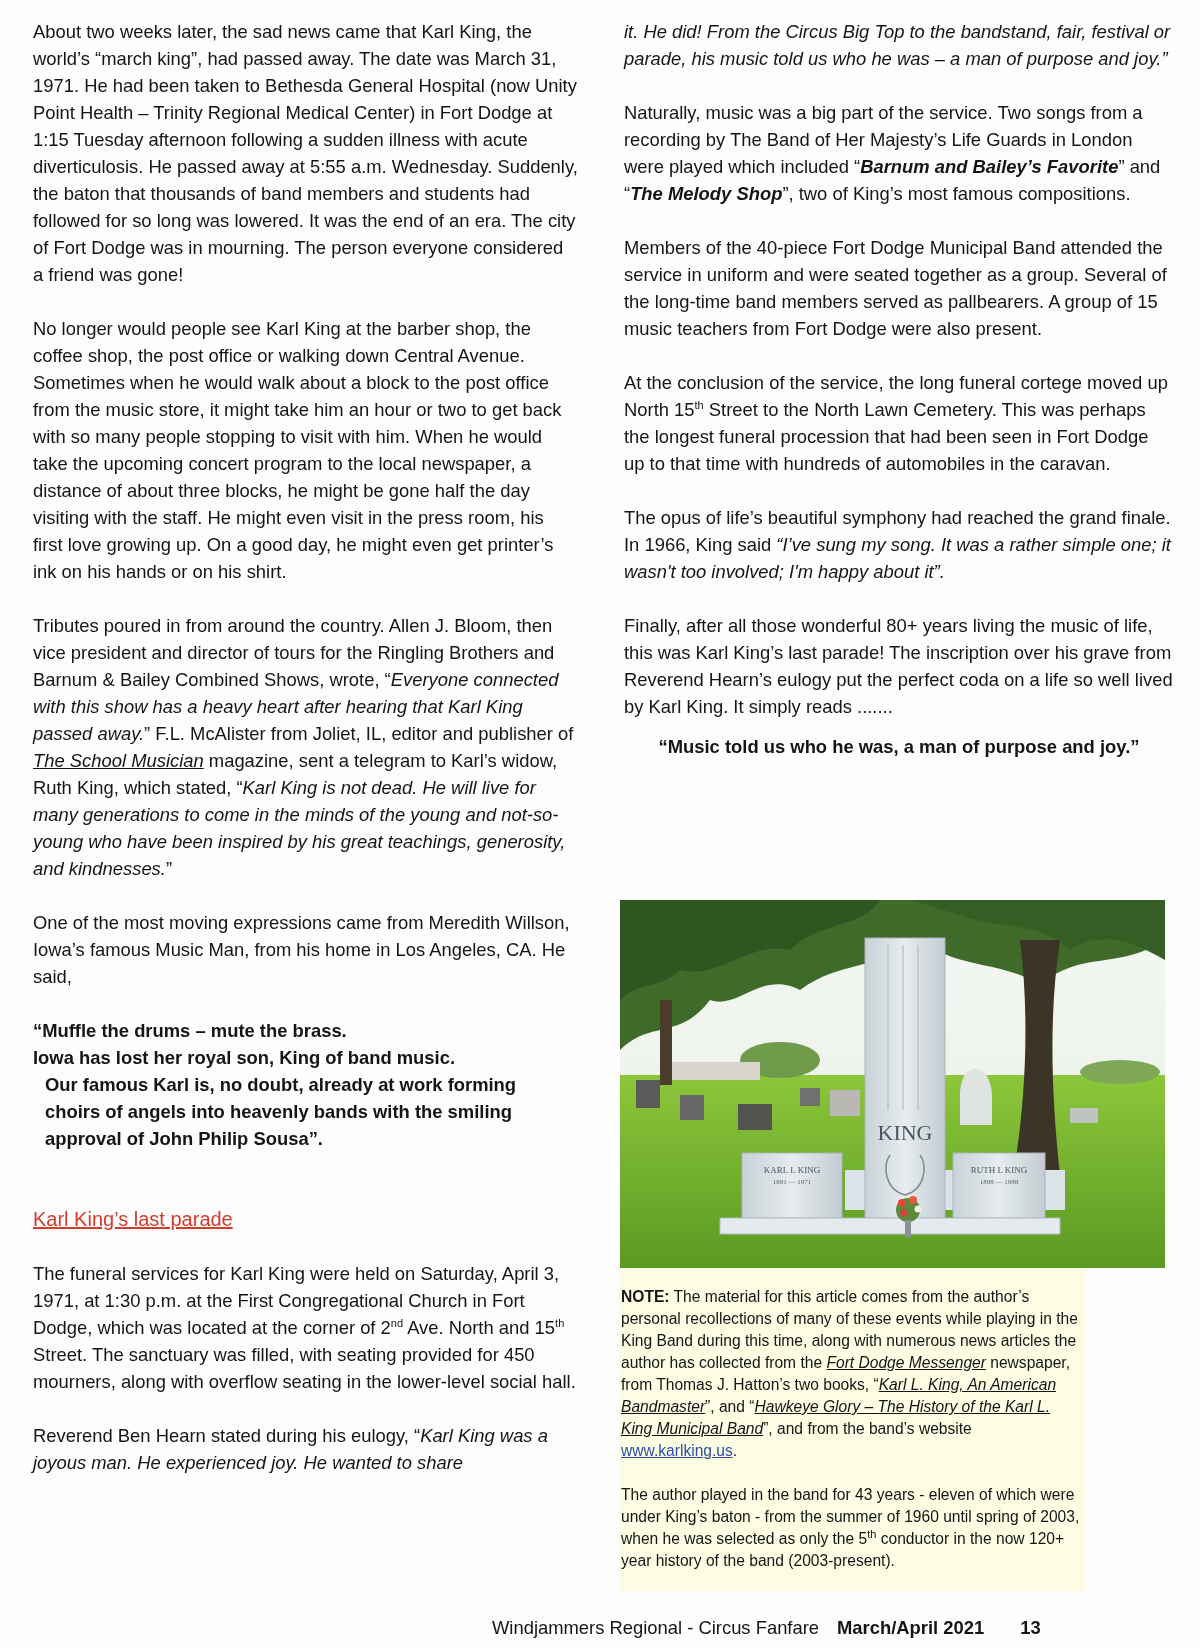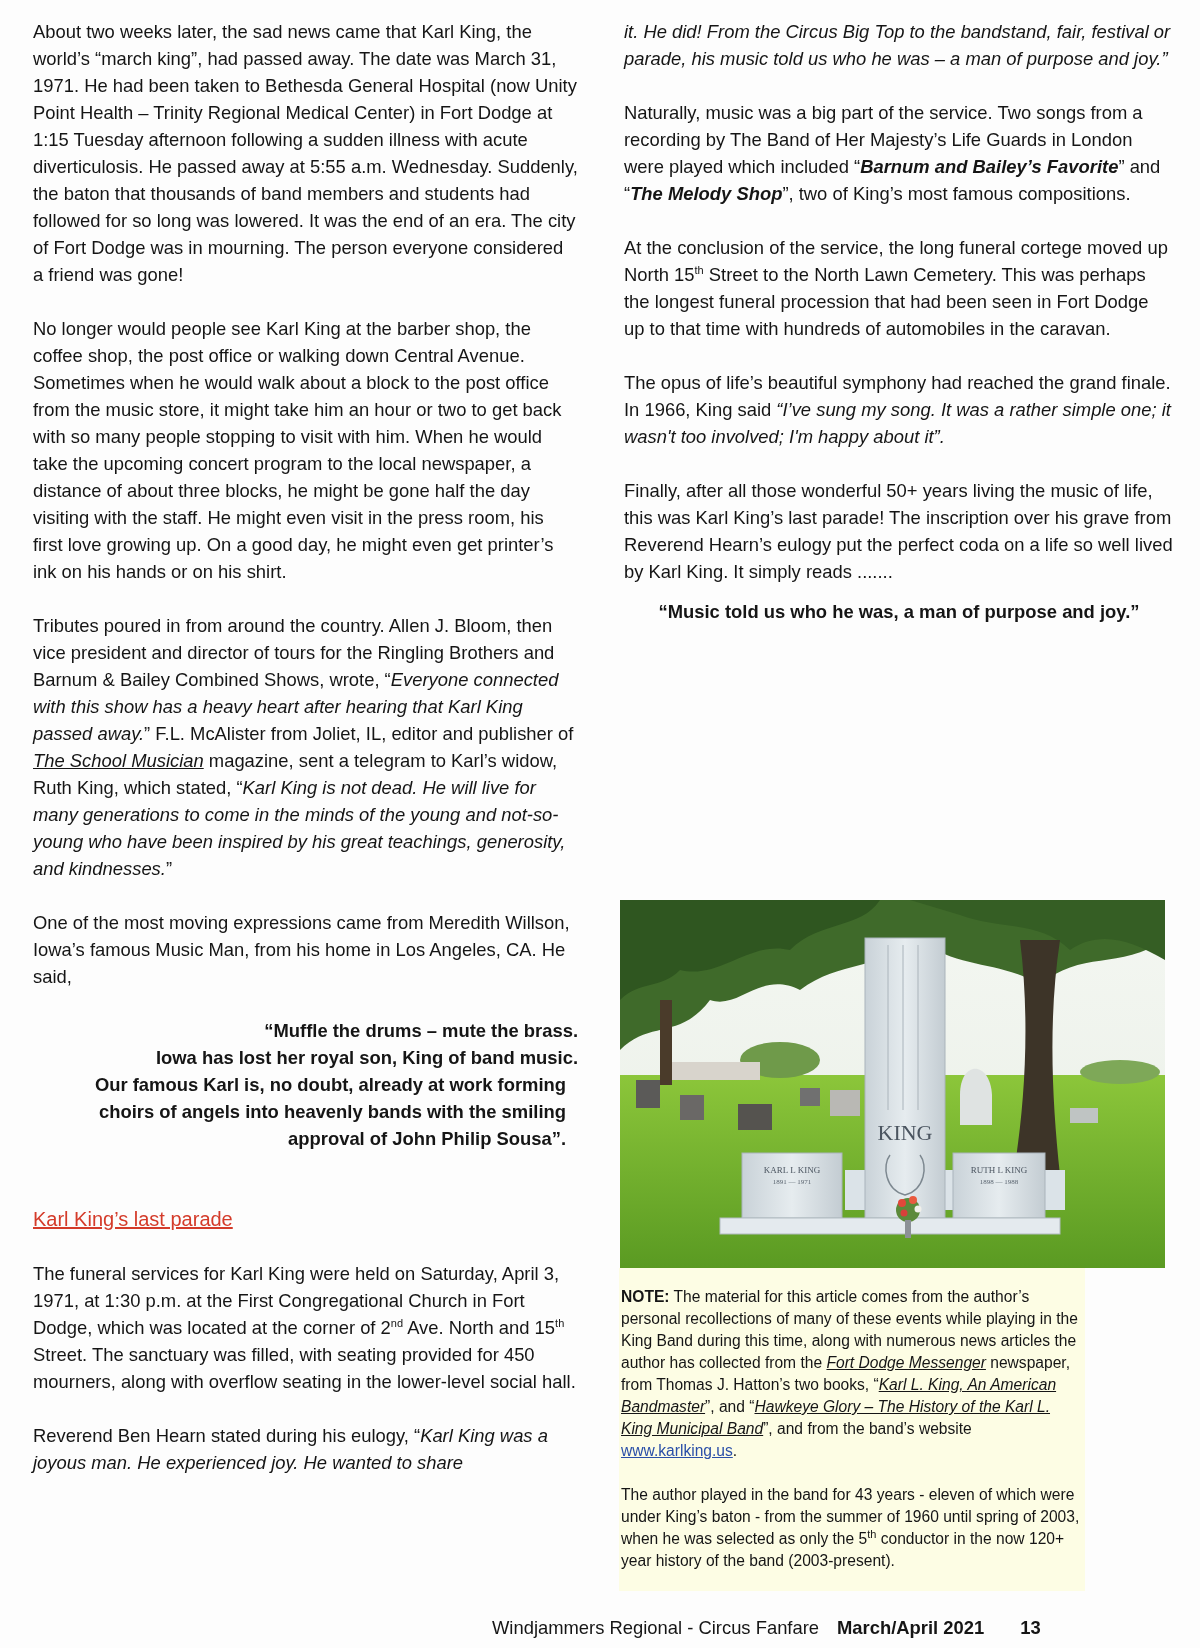--- a/index.html
+++ b/index.html
@@ -11,21 +11,21 @@
   }
   .col { position: absolute; top: 18px; }
   #col-left { left: 33px; width: 545px; }
   #col-right { left: 624px; width: 550px; }
   p { margin: 0 0 27px 0; font-size: 18.4px; line-height: 27px; }
   i { font-style: italic; }
   b { font-weight: bold; }
   u { text-decoration: underline; }
   sup { font-size: 11px; line-height: 0; vertical-align: super; }
   .quote-block {
-    text-align: right; font-weight: bold; font-size: 18.4px; line-height: 27px;
+    text-align: left; font-weight: bold; font-size: 18.4px; line-height: 27px;
     margin: 0 0 54px 0;
   }
   .section-heading {
     color: #d43b2a; font-weight: normal; font-size: 20px; line-height: 27px;
     text-decoration: underline; margin: 0 0 27px 0;
   }
   .inscription {
     text-align: center; font-weight: bold; font-size: 18.4px; line-height: 27px;
     margin: -14px 0 0 0;
   }
@@ -60,23 +60,24 @@
     <div style="padding:0 12px;">Our famous Karl is, no doubt, already at work forming choirs of angels into heavenly bands with the smiling approval of John Philip Sousa”.</div>
   </div>
   <div class="section-heading">Karl King’s last parade</div>
   <p><span>The funeral services for Karl King were held on Saturday, April 3, 1971, at 1:30 p.m. at the First Congregational Church in Fort Dodge, which was located at the corner of 2</span><sup>nd</sup><span> Ave. North and 15</span><sup>th</sup><span> Street.  The sanctuary was filled, with seating provided for 450 mourners, along with overflow seating in the lower-level social hall.</span></p>
   <p><span>Reverend Ben Hearn stated during his eulogy, “</span><i>Karl King was a joyous man.  He experienced joy.  He wanted to share</i></p>
 </div>
 
 <div id="col-right" class="col">
   <p><i>it.  He did!  From the Circus Big Top to the bandstand, fair, festival or parade, his music told us who he was – a man of purpose and joy.”</i></p>
   <p><span>Naturally, music was a big part of the service.  Two songs from a recording by The Band of Her Majesty’s Life Guards in London were played which included “</span><b><i>Barnum and Bailey’s Favorite</i></b><span>” and “</span><b><i>The Melody Shop</i></b><span>”, two of King’s most famous compositions.</span></p>
+  <p>Members of the 40-piece Fort Dodge Municipal Band attended the service in uniform and were seated together as a group.   Several of the long-time band members served as pallbearers.  A group of 15 music teachers from Fort Dodge were also present.</p>
   <p><span>At the conclusion of the service, the long funeral cortege moved up North 15</span><sup>th</sup><span> Street to the North Lawn Cemetery. This was perhaps the longest funeral procession that had been seen in Fort Dodge up to that time with hundreds of automobiles in the caravan.</span></p>
   <p><span>The opus of life’s beautiful symphony had reached the grand finale.  In 1966, King said </span><i>“I’ve sung my song. It was a rather simple one; it wasn't too involved; I'm happy about it”.</i></p>
-  <p>Finally, after all those wonderful 50+ years living the music of life, this was Karl King’s last parade!  The inscription over his grave from Reverend Hearn’s eulogy put the perfect coda on a life so well lived by Karl King.  It simply reads .......</p>
+  <p>Finally, after all those wonderful 80+ years living the music of life, this was Karl King’s last parade!  The inscription over his grave from Reverend Hearn’s eulogy put the perfect coda on a life so well lived by Karl King.  It simply reads .......</p>
   <div class="inscription">“Music told us who he was, a man of purpose and joy.”</div>
 </div>
 
 <div id="photo">
   <svg width="545" height="368" viewBox="0 0 545 368">
     <defs>
       <linearGradient id="sky" x1="0" y1="0" x2="0" y2="1">
         <stop offset="0" stop-color="#f4f7f2"></stop>
           <stop offset="1" stop-color="#e9efe6"></stop>
       </linearGradient>

